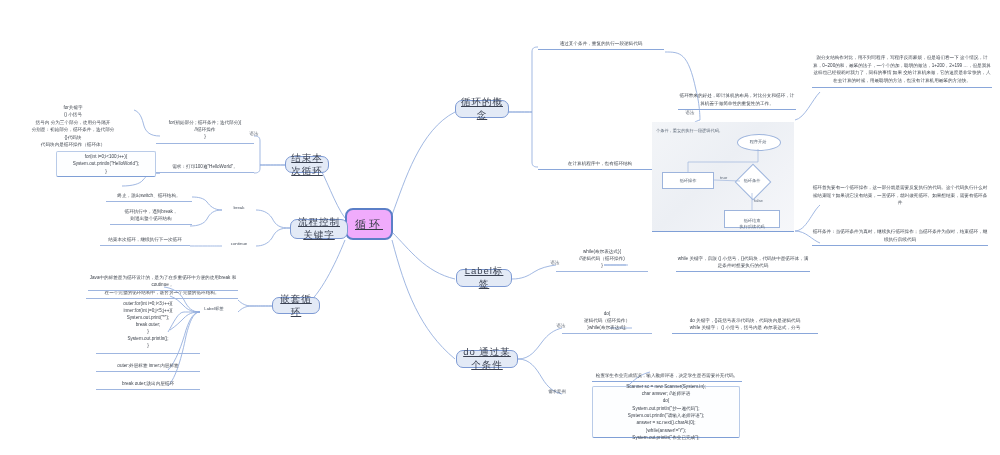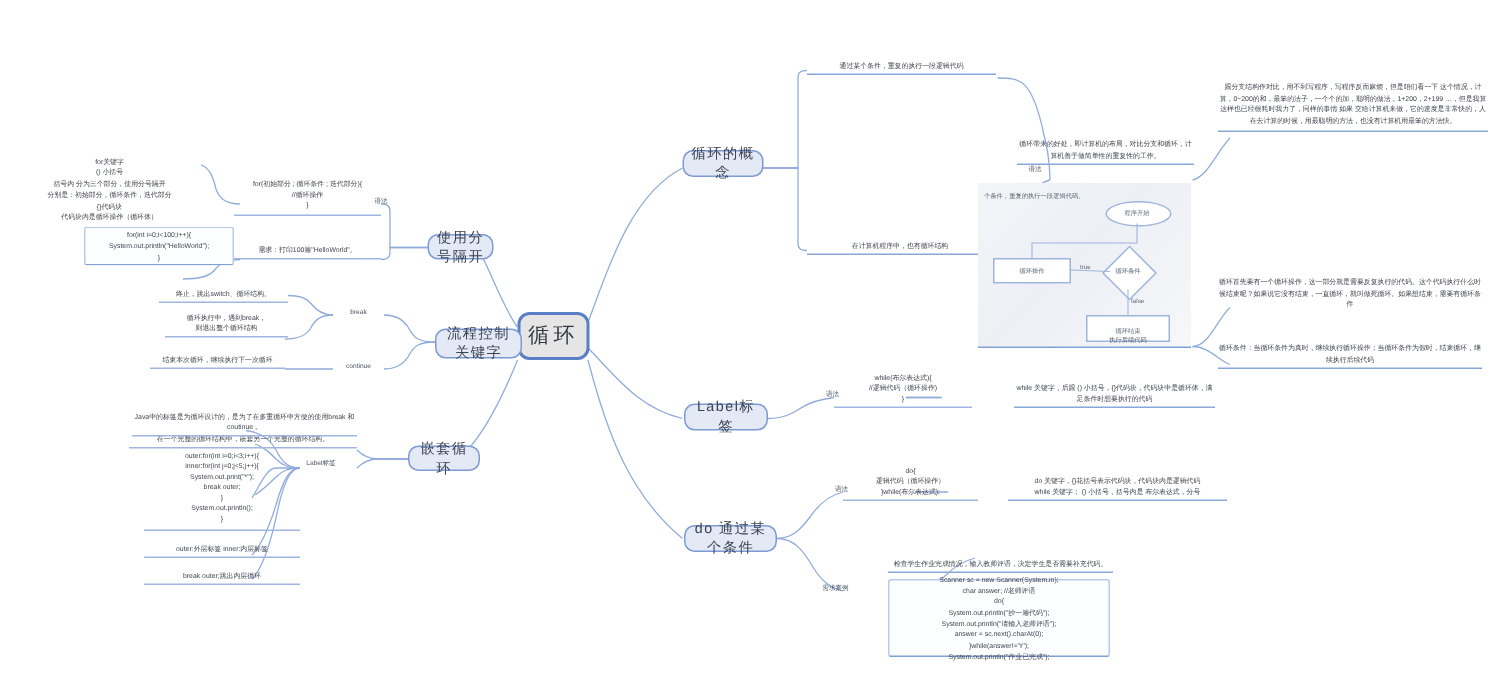--- a/index.html
+++ b/index.html
@@ -9,24 +9,25 @@
     color:#33373d;
   }
   #canvas{position:absolute;inset:0;width:1000px;height:455px;}
   svg.links{position:absolute;left:0;top:0;width:1000px;height:455px;pointer-events:none;}
   .node{
     position:absolute;box-sizing:border-box;
     background:#e3eaf6;border:1.6px solid #7d9ad4;border-radius:7px;
     color:#3b4252;text-align:center;
     display:flex;align-items:center;justify-content:center;
     letter-spacing:.5px;
+    text-decoration:underline;
   }
   .node.root{
-    background:#e5e5e5;border:2.2px solid #5b7fc7;border-radius:8px;
-    font-size:14px;letter-spacing:3px;color:#343a44;
+    background:#f0abfc;border:2.2px solid #5b7fc7;border-radius:8px;
+    font-size:11px;letter-spacing:3px;color:#343a44;
   }
   .node.l1{font-size:9.5px;letter-spacing:1px;padding:2px 4px;}
   
   .leaf{
     position:absolute;box-sizing:border-box;
     font-size:4.6px;line-height:1.55;color:#3d434c;text-align:center;
     padding-bottom:2px;white-space:pre-line;
     display:flex;align-items:flex-end;justify-content:center;
   }
   .leaf > span{display:block;width:100%;}
@@ -129,21 +130,21 @@
 
   <div class="node l1" style="left:456px;top:269px;width:56px;height:18px;">
     <span>Label标签</span>
   </div>
 
   <div class="node l1" style="left:456px;top:350px;width:62px;height:18px;">
     <span>do 通过某个条件</span>
   </div>
 
   <div class="node l1" style="left:285px;top:156px;width:44px;height:17px;">
-    <span>使用分号隔开</span>
+    <span>结束本次循环</span>
   </div>
 
   <div class="node l1" style="left:290px;top:219px;width:58px;height:20px;">
     <span>流程控制关键字</span>
   </div>
 
   <div class="node l1" style="left:272px;top:297px;width:48px;height:17px;">
     <span>嵌套循环</span>
   </div>
 

